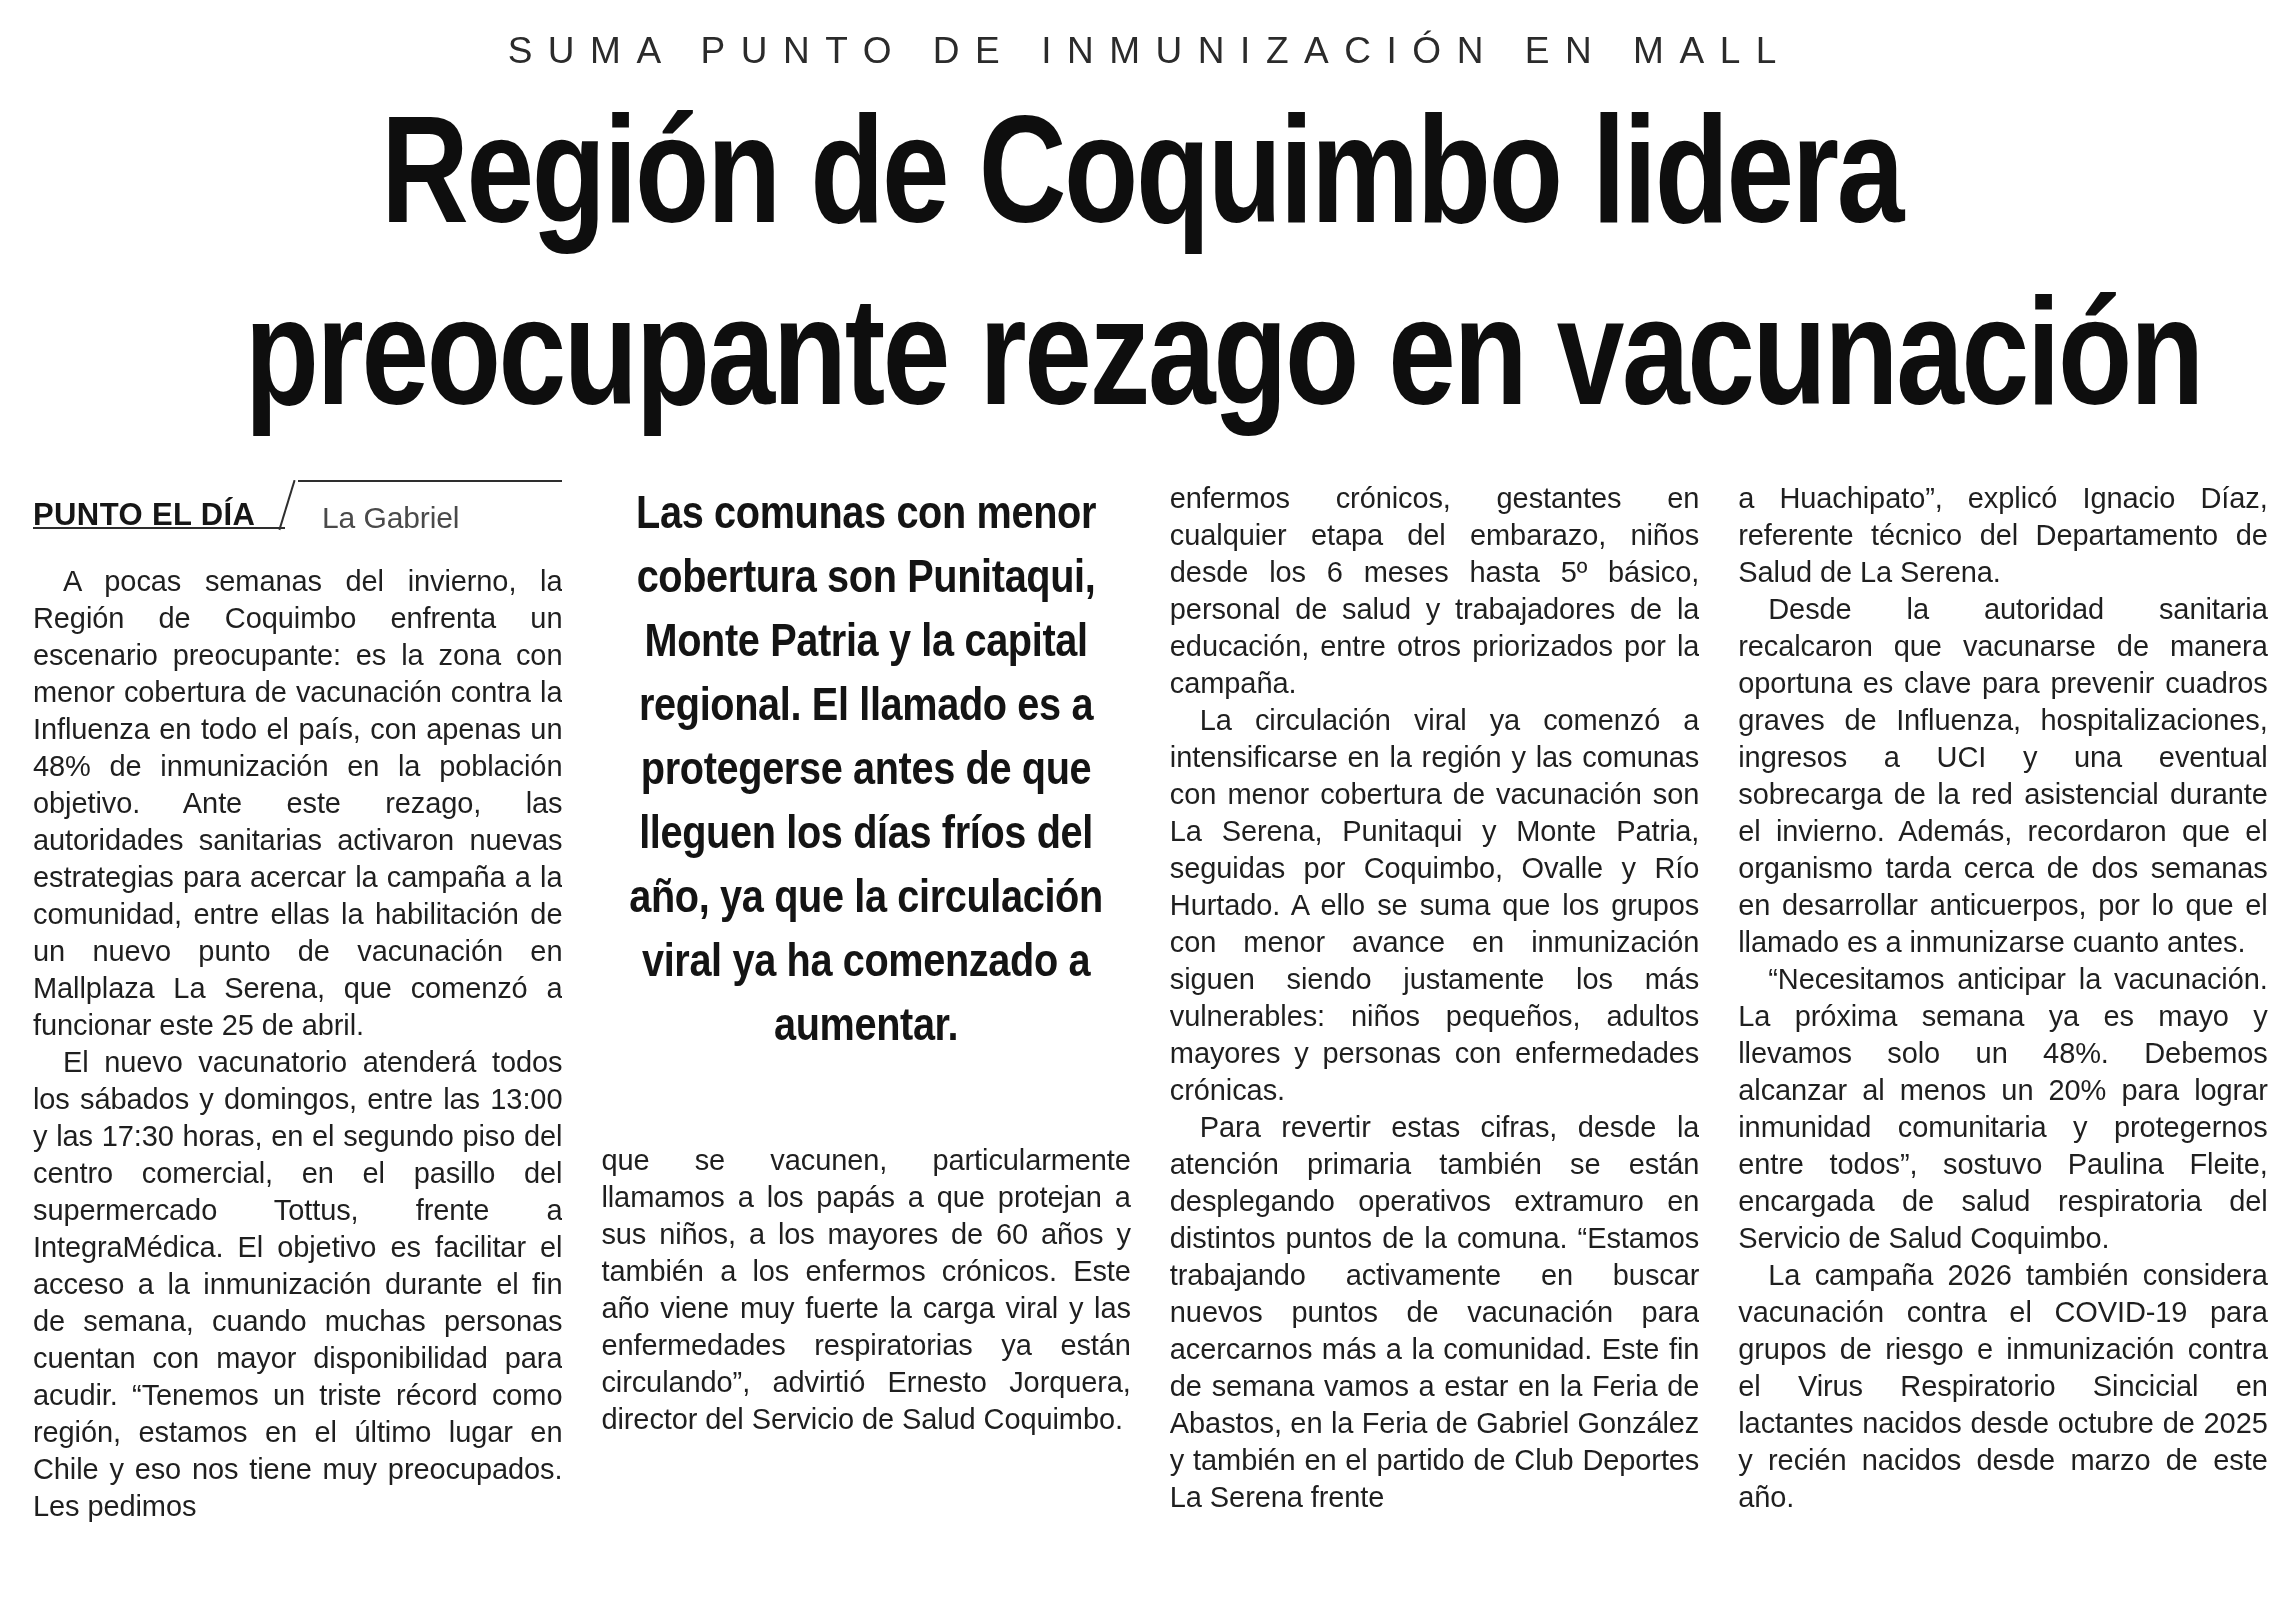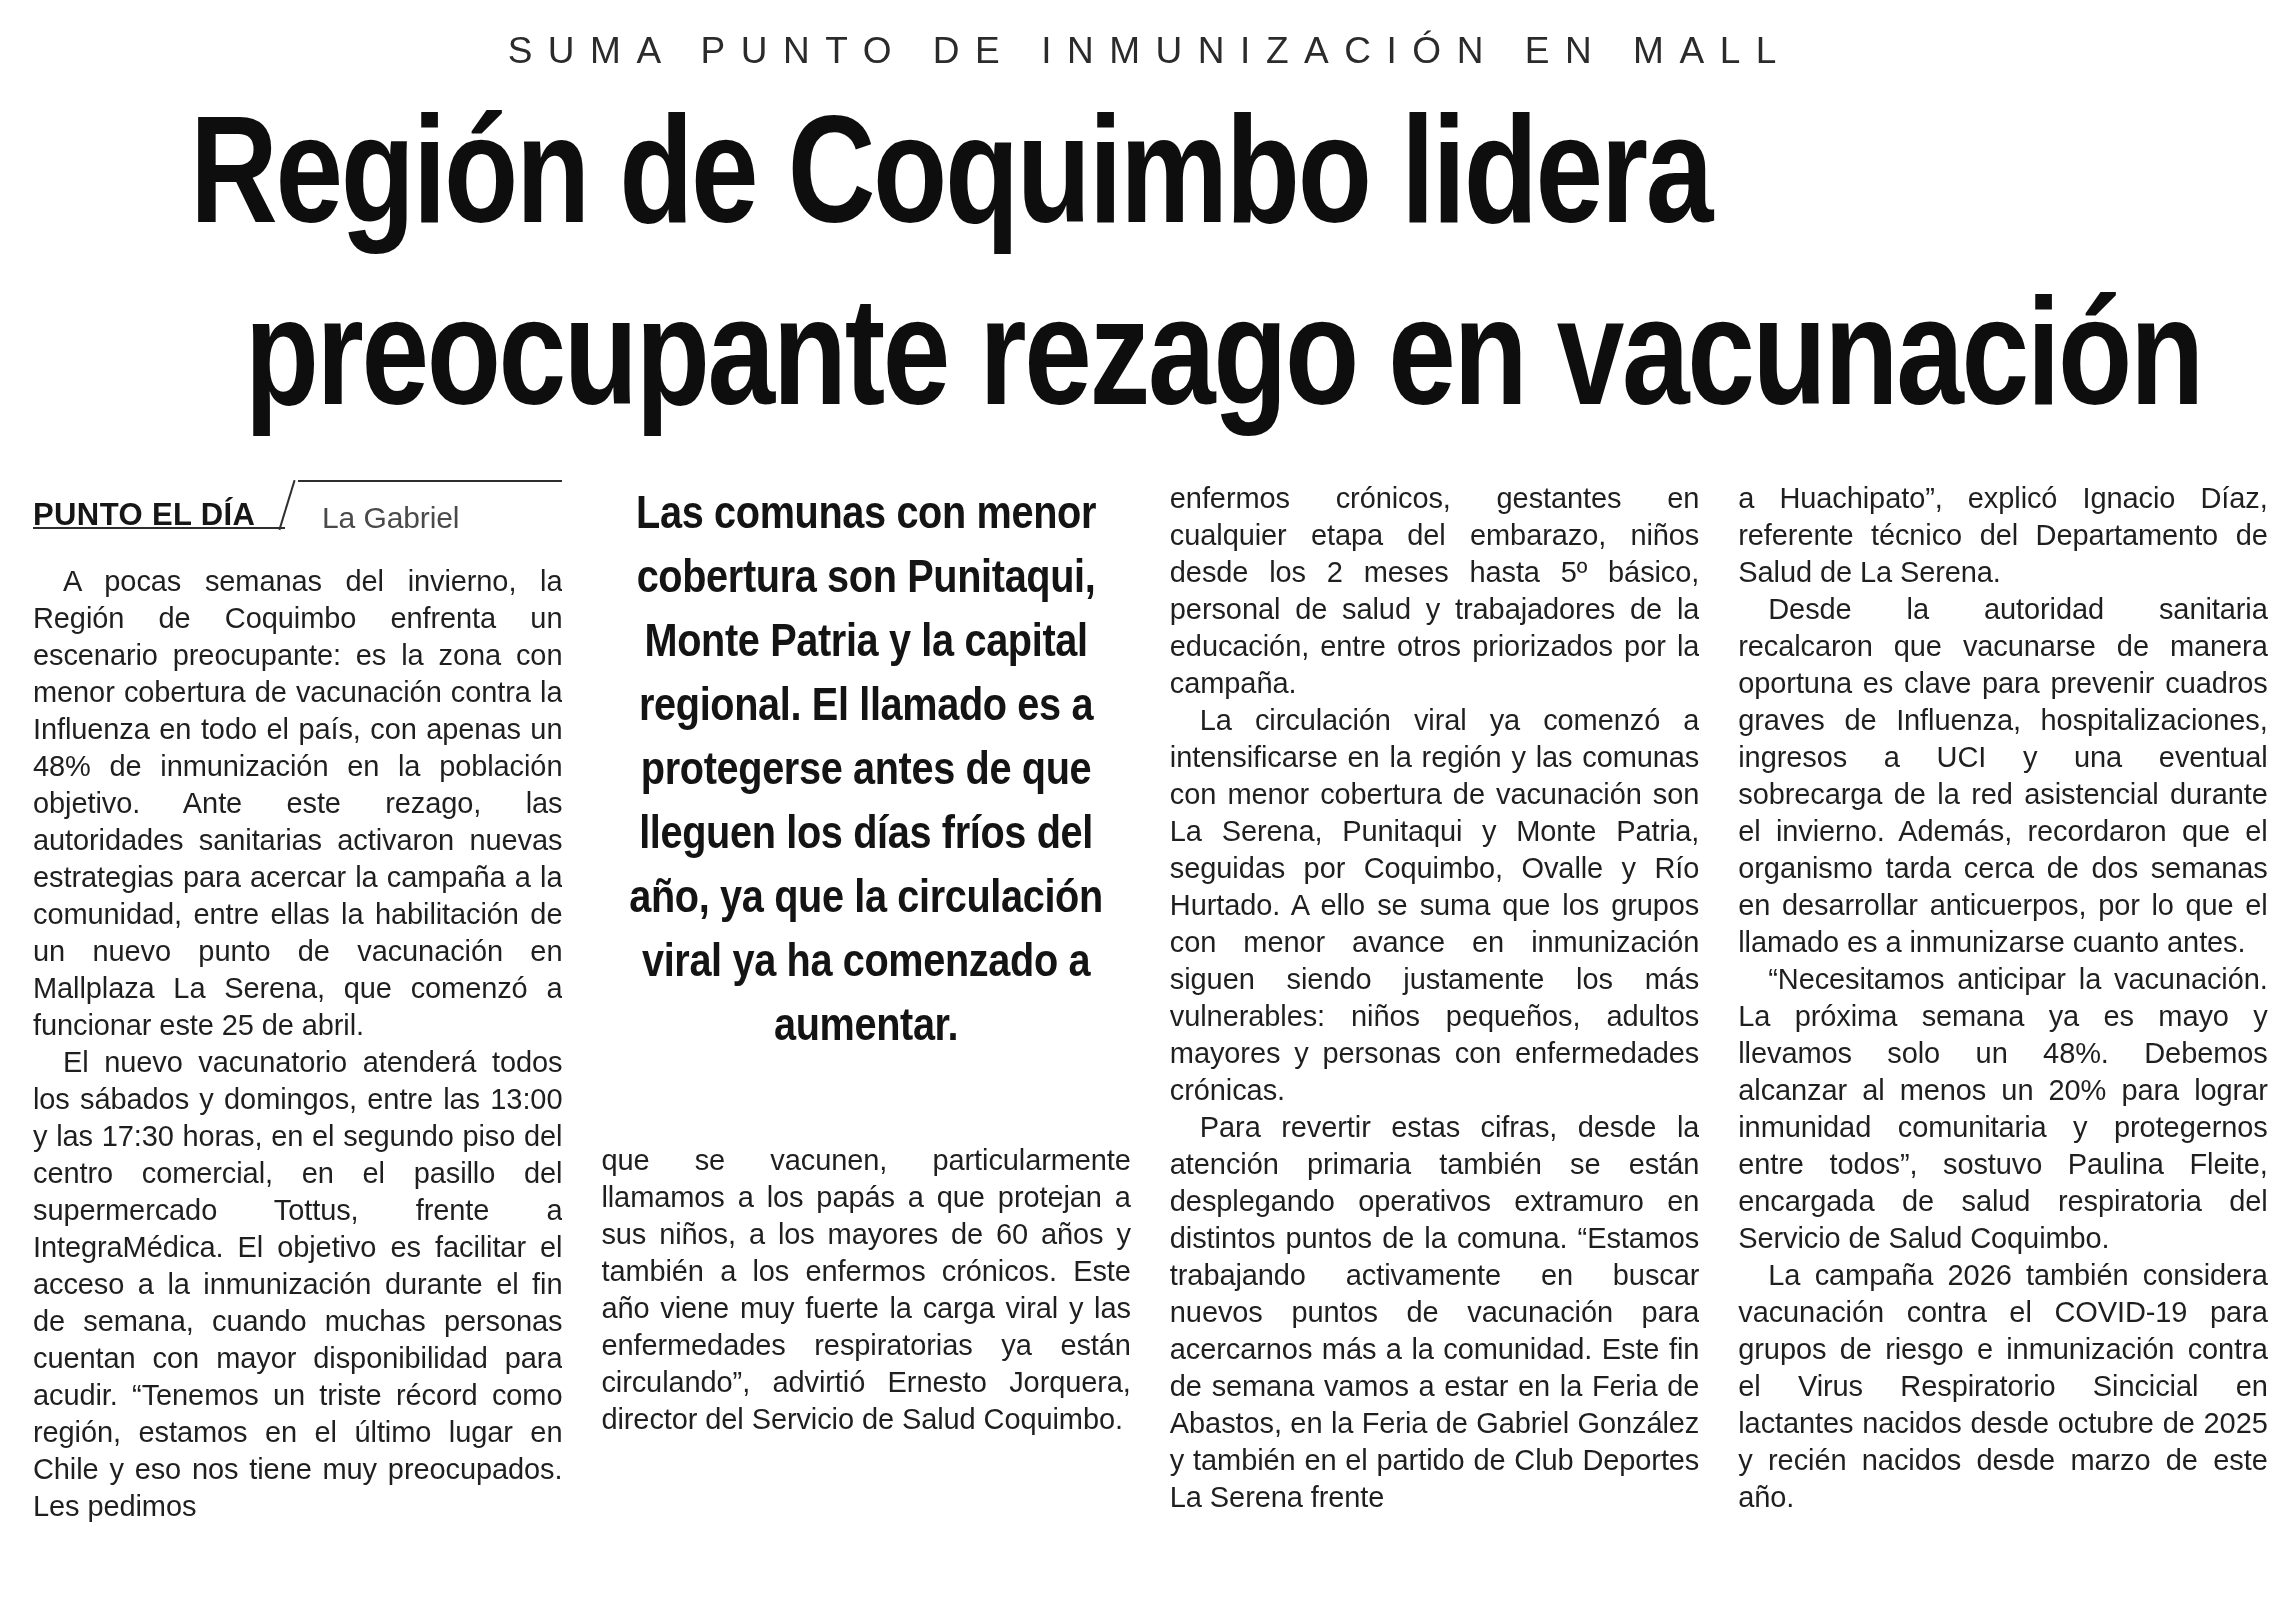--- a/index.html
+++ b/index.html
@@ -29,21 +29,21 @@
     white-space: nowrap;
   }
   
   .headline {
     margin: 7.4px 0 0 0;
     text-align: center;
   }
   .hl-line {
     height: 182px;
     line-height: 182px;
-    text-align: left;
+    text-align: center;
     white-space: nowrap;
   }
   .hl-scale {
     display: inline-block;
     transform: scaleX(0.80);
     transform-origin: 50% 50%;
     font-weight: bold;
     font-size: 152px;
     letter-spacing: -3px;
     color: #0e0e0e;
@@ -174,21 +174,21 @@
     </div>
 
     <div class="col">
       <div class="pullquote-wrap">
         <div class="pullquote">Las comunas con menor cobertura son Punitaqui, Monte Patria y la capital regional. El llamado es a protegerse antes de que lleguen los días fríos del año, ya que la circulación viral ya ha comenzado a aumentar.</div>
       </div>
       <p class="noindent after-quote">que se vacunen, particularmente llamamos a los papás a que protejan a sus niños, a los mayores de 60 años y también a los enfermos crónicos. Este año viene muy fuerte la carga viral y las enfermedades respiratorias ya están circulando”, advirtió Ernesto Jorquera, director del Servicio de Salud Coquimbo.</p>
     </div>
 
     <div class="col">
-      <p class="noindent">enfermos crónicos, gestantes en cualquier etapa del embarazo, niños desde los 2 meses hasta 5º básico, personal de salud y trabajadores de la educación, entre otros priorizados por la campaña.</p>
+      <p class="noindent">enfermos crónicos, gestantes en cualquier etapa del embarazo, niños desde los 6 meses hasta 5º básico, personal de salud y trabajadores de la educación, entre otros priorizados por la campaña.</p>
       <p class="indent">La circulación viral ya comenzó a intensificarse en la región y las comunas con menor cobertura de vacunación son La Serena, Punitaqui y Monte Patria, seguidas por Coquimbo, Ovalle y Río Hurtado. A ello se suma que los grupos con menor avance en inmunización siguen siendo justamente los más vulnerables: niños pequeños, adultos mayores y personas con enfermedades crónicas.</p>
       <p class="indent">Para revertir estas cifras, desde la atención primaria también se están desplegando operativos extramuro en distintos puntos de la comuna. “Estamos trabajando activamente en buscar nuevos puntos de vacunación para acercarnos más a la comunidad. Este fin de semana vamos a estar en la Feria de Abastos, en la Feria de Gabriel González y también en el partido de Club Deportes La Serena frente</p>
     </div>
 
     <div class="col">
       <p class="noindent">a Huachipato”, explicó Ignacio Díaz, referente técnico del Departamento de Salud de La Serena.</p>
       <p class="indent">Desde la autoridad sanitaria recalcaron que vacunarse de manera oportuna es clave para prevenir cuadros graves de Influenza, hospitalizaciones, ingresos a UCI y una eventual sobrecarga de la red asistencial durante el invierno. Además, recordaron que el organismo tarda cerca de dos semanas en desarrollar anticuerpos, por lo que el llamado es a inmunizarse cuanto antes.</p>
       <p class="indent">“Necesitamos anticipar la vacunación. La próxima semana ya es mayo y llevamos solo un 48%. Debemos alcanzar al menos un 20% para lograr inmunidad comunitaria y protegernos entre todos”, sostuvo Paulina Fleite, encargada de salud respiratoria del Servicio de Salud Coquimbo.</p>
       <p class="indent">La campaña 2026 también considera vacunación contra el COVID-19 para grupos de riesgo e inmunización contra el Virus Respiratorio Sincicial en lactantes nacidos desde octubre de 2025 y recién nacidos desde marzo de este año.</p>
     </div>

